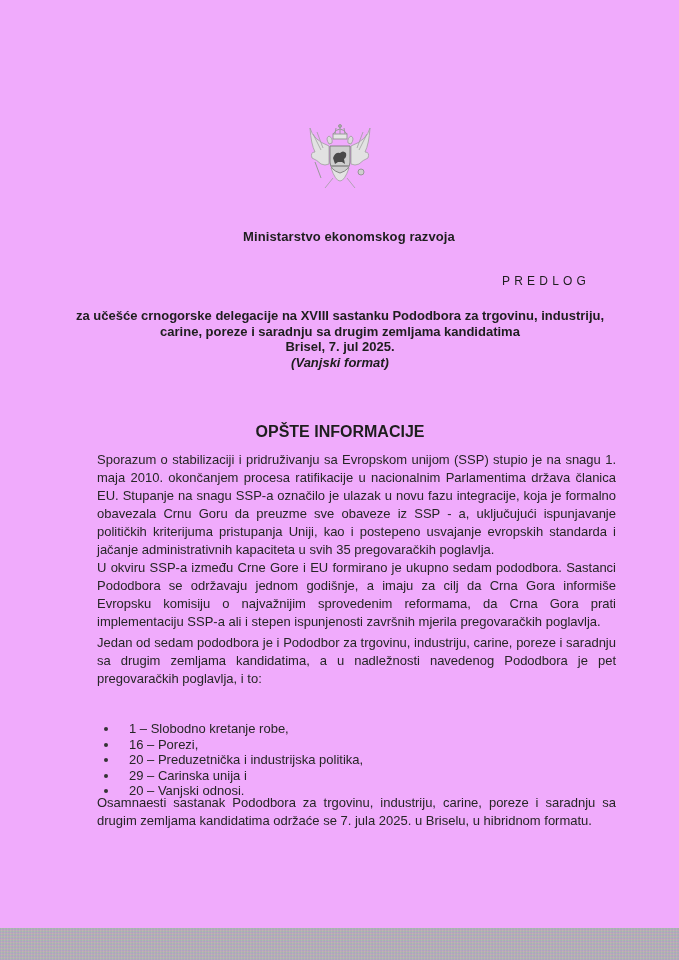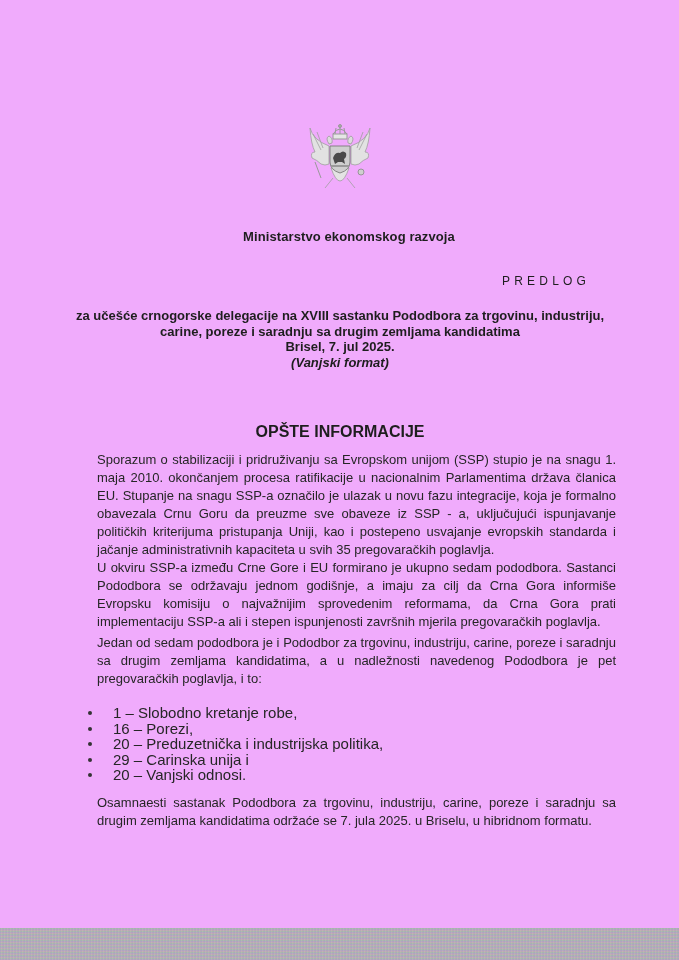--- a/index.html
+++ b/index.html
@@ -90,24 +90,24 @@
       color: #262626;
       margin-left: 17px;
     }
     .para1 { top: 451px; }
     .para3 { top: 634px; }
     .para4 { top: 794px; }
     .bullet-list {
       position: absolute;
       left: 80px;
       top: 705px;
-      margin: 0;
+      margin: 16px;
       padding: 0;
       list-style: none;
-      font-size: 15px;
+      font-size: 13px;
       line-height: 15.6px;
       color: #262626;
     }
     .bullet-list li {
       position: relative;
       padding-left: 33px;
     }
     .bullet-list li .dot {
       position: absolute;
       left: 8px;

